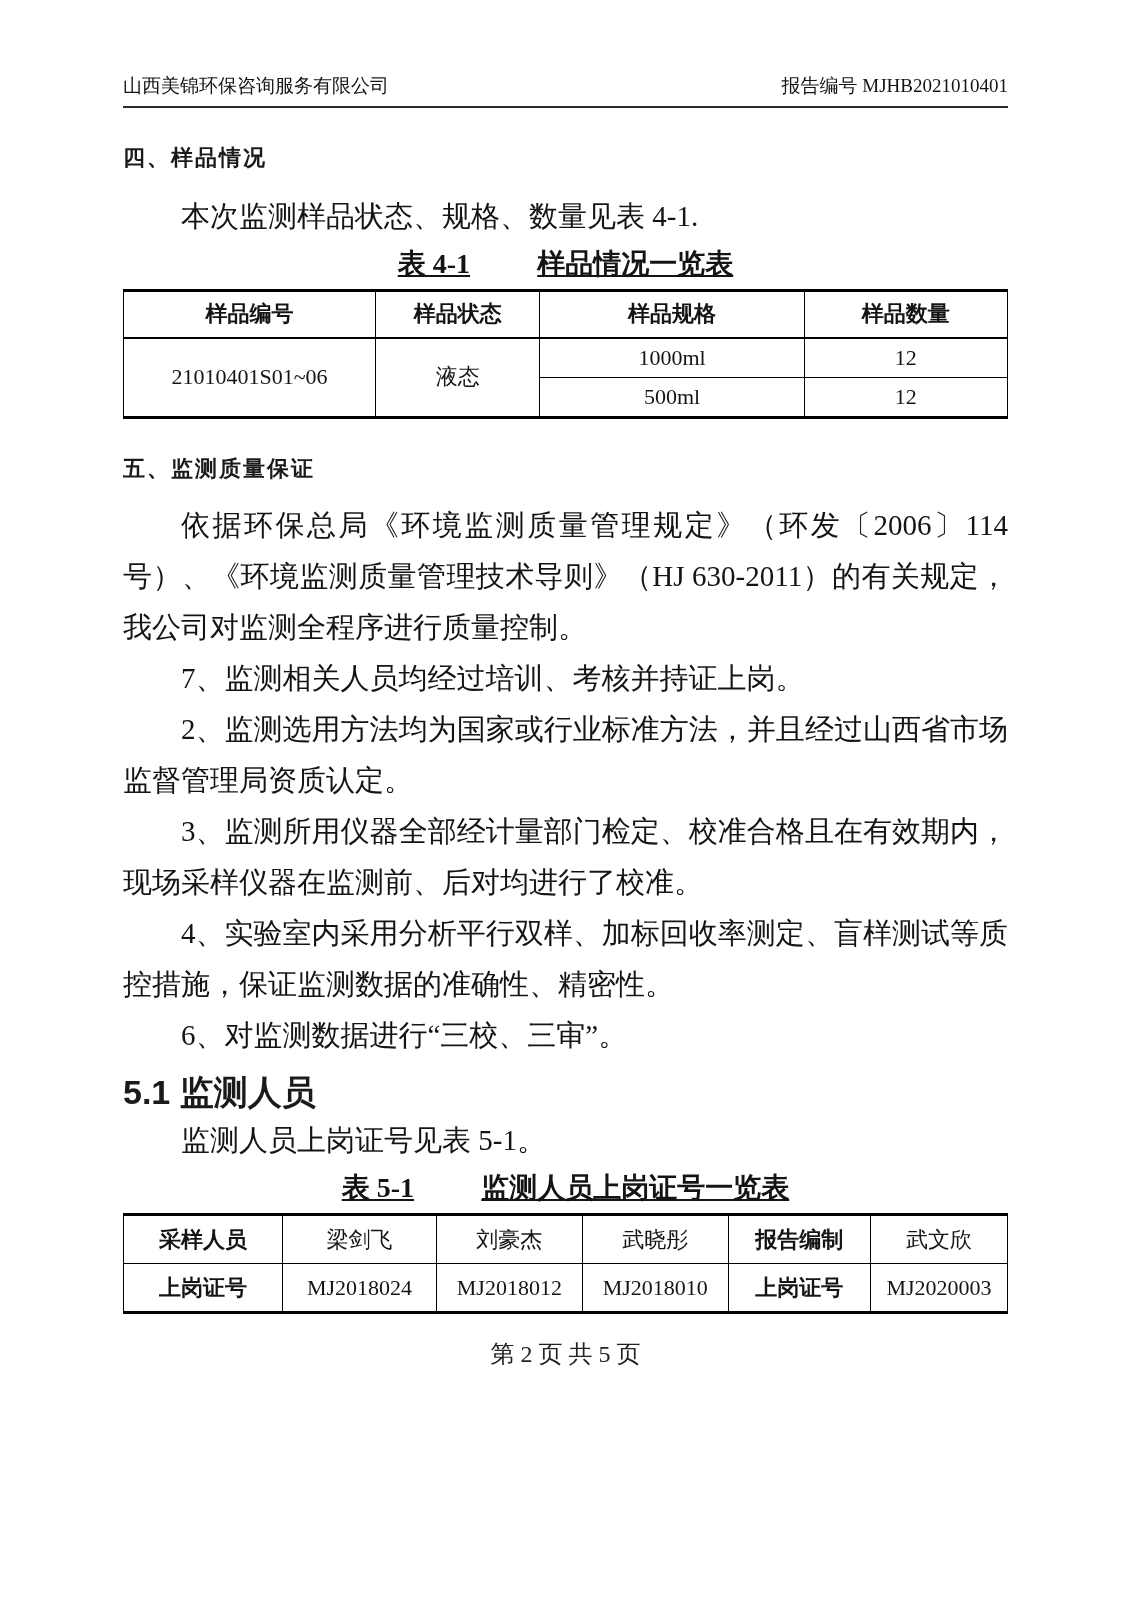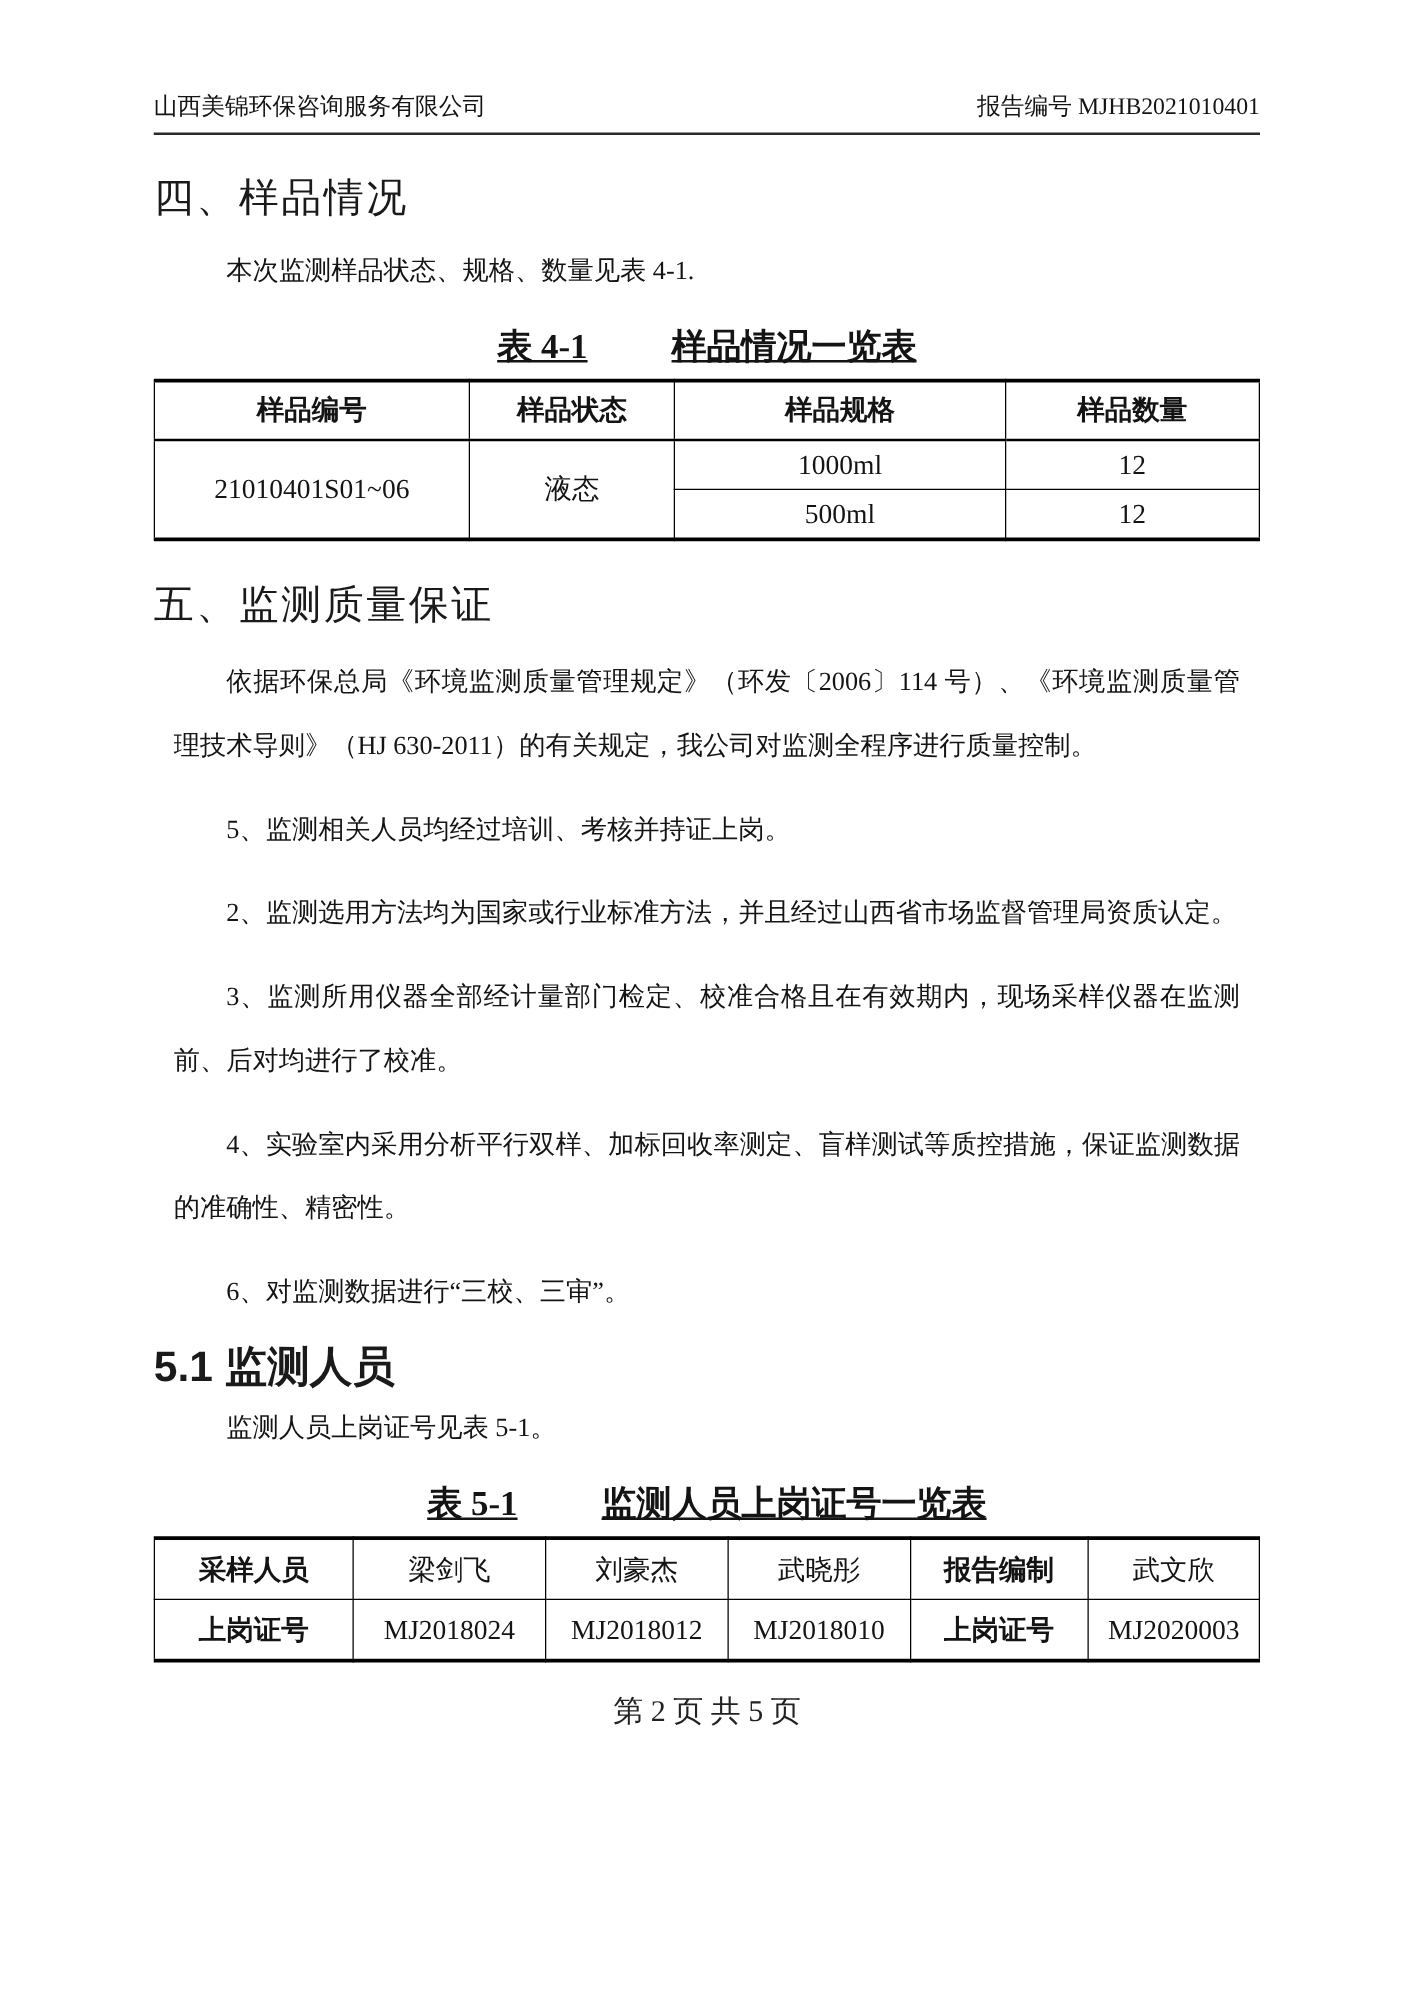--- a/index.html
+++ b/index.html
@@ -14,36 +14,36 @@
 
   .doc-header {
     display: flex; justify-content: space-between; align-items: flex-start;
     font-size: 19px; line-height: 24px;
     padding-bottom: 8px;
     border-bottom: 2px solid #2b2b2b;
   }
 
   .sec-title {
     font-family: "Liberation Sans", "DejaVu Sans", sans-serif;
-    font-size: 32px; font-weight: normal;
+    font-size: 22px; font-weight: bold;
     letter-spacing: 2px;
     margin: 29px 0 0 0; line-height: 42px;
     color: #1a1a1a;
   }
   .sub-title {
     font-family: "Liberation Sans", "DejaVu Sans", sans-serif;
     font-size: 34px; font-weight: bold;
     margin: 12px 0 0 0; line-height: 38px;
     color: #1a1a1a;
   }
 
   .para {
-    font-size: 21px; line-height: 51px;
+    font-size: 29px; line-height: 51px;
     text-align: justify; text-indent: 2em;
-    margin: 16px;
+    margin: 0;
   }
   .intro-para { margin-top: 12px; }
   .body-block { margin-top: 10px; }
 
   .caption {
     text-align: center; font-weight: bold;
     font-size: 28px; line-height: 40px;
     margin-top: 2px;
     text-decoration: underline;
   }
@@ -115,21 +115,21 @@
         <td>500ml</td>
         <td>12</td>
       </tr>
     </tbody>
   </table>
 
   <h1 class="sec-title">五、监测质量保证</h1>
 
   <div class="body-block">
     <p class="para">依据环保总局《环境监测质量管理规定》（环发〔2006〕114 号）、《环境监测质量管理技术导则》（HJ 630-2011）的有关规定，我公司对监测全程序进行质量控制。</p>
-    <p class="para">5、监测相关人员均经过培训、考核并持证上岗。</p>
+    <p class="para">7、监测相关人员均经过培训、考核并持证上岗。</p>
     <p class="para">2、监测选用方法均为国家或行业标准方法，并且经过山西省市场监督管理局资质认定。</p>
     <p class="para">3、监测所用仪器全部经计量部门检定、校准合格且在有效期内，现场采样仪器在监测前、后对均进行了校准。</p>
     <p class="para">4、实验室内采用分析平行双样、加标回收率测定、盲样测试等质控措施，保证监测数据的准确性、精密性。</p>
     <p class="para">6、对监测数据进行“三校、三审”。</p>
   </div>
 
   <h2 class="sub-title">5.1 监测人员</h2>
 
   <p class="para" style="margin-top:4px">监测人员上岗证号见表 5-1。</p>
 

